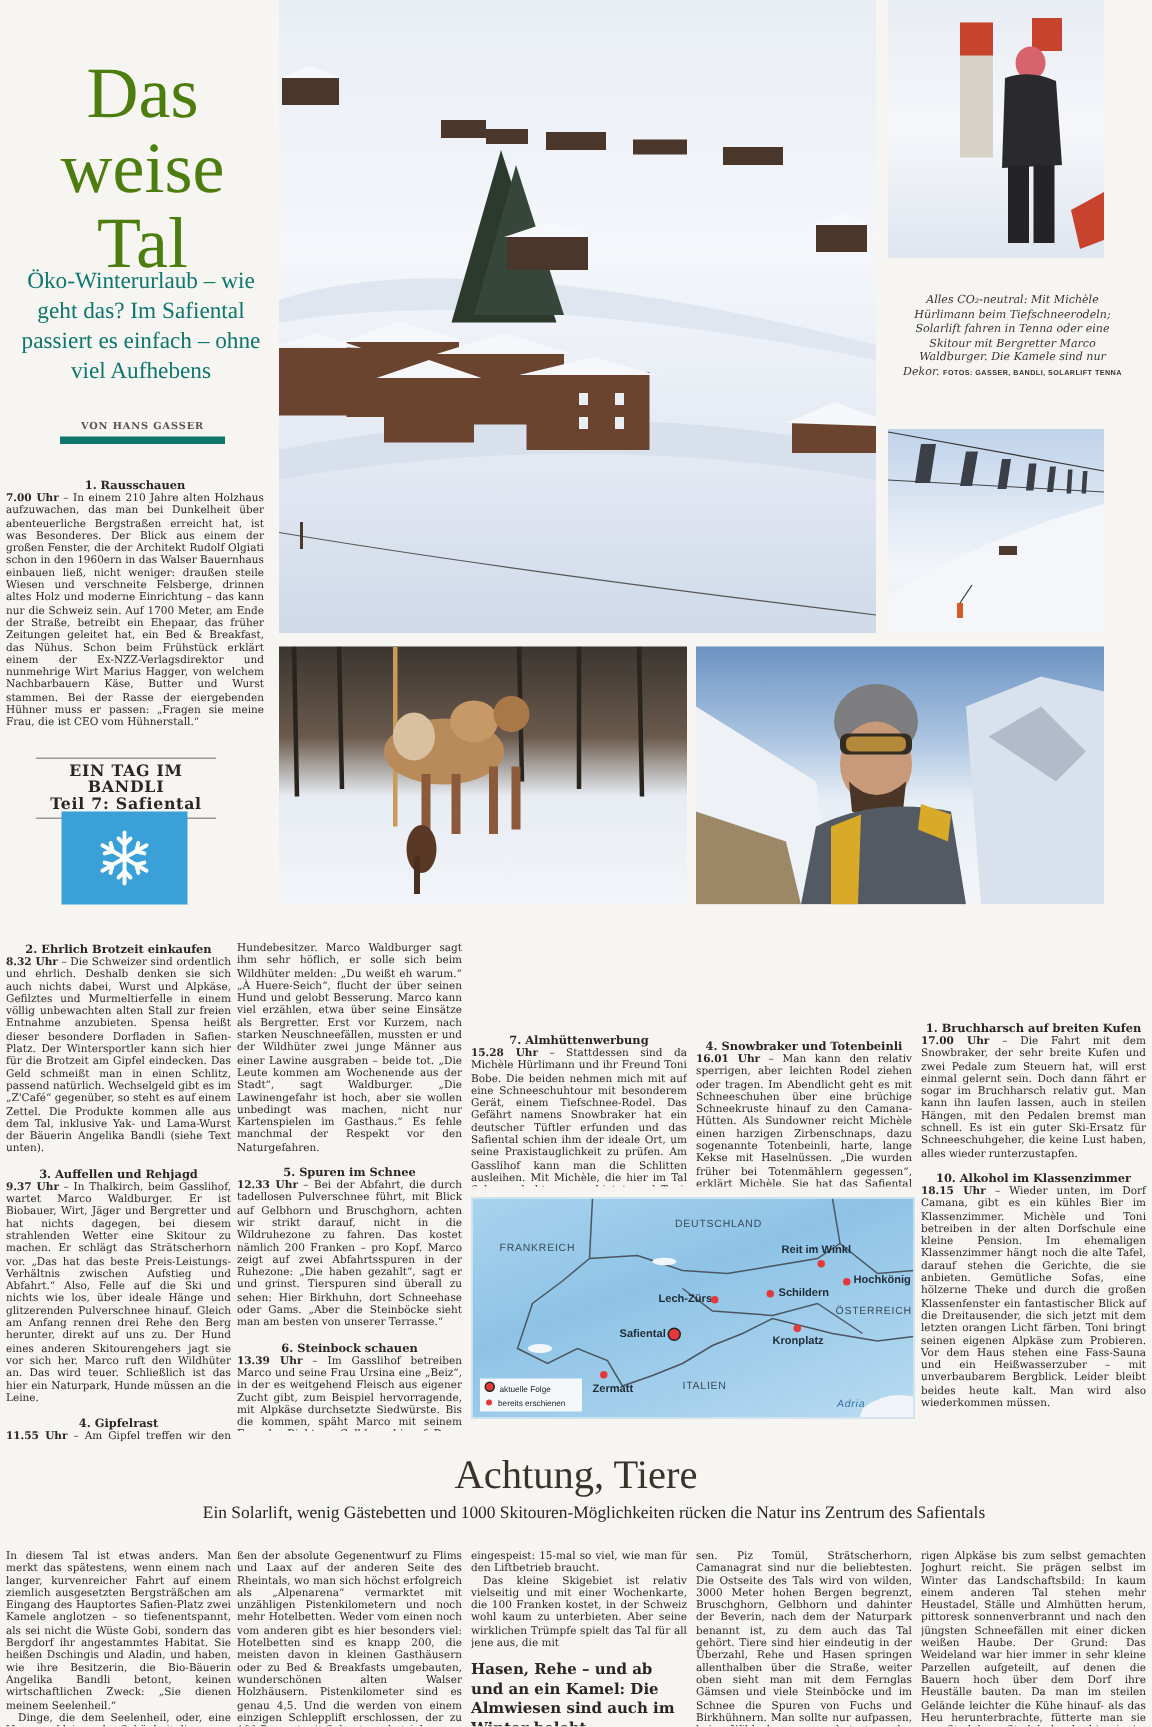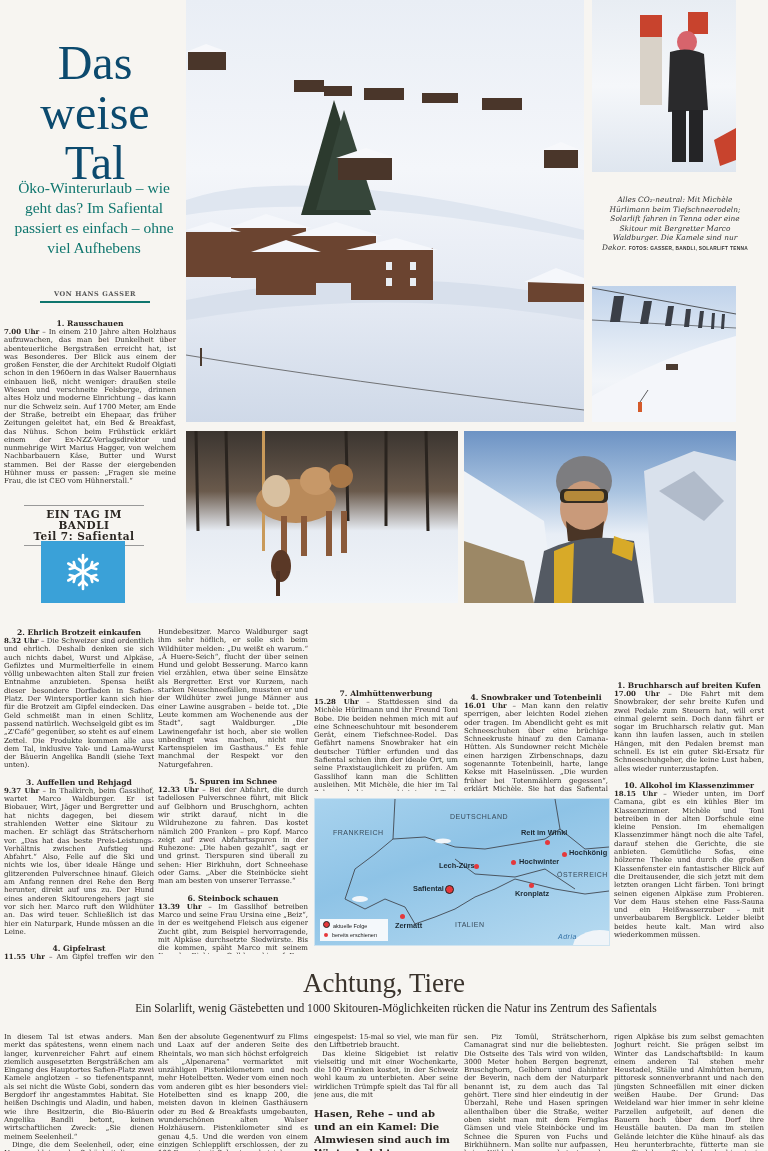--- a/index.html
+++ b/index.html
@@ -1,20 +1,20 @@
 <!DOCTYPE html>
 <html><head>
 <meta charset="utf-8">
 <style>
   html,body{margin:0;padding:0;}
   body{width:768px;height:1151px;overflow:hidden;background:#f7f5f1;position:relative;font-family:"DejaVu Serif",serif;color:#2b2622;}
   .abs{position:absolute;}
-  .title{left:20px;top:38px;width:150px;text-align:center;font-family:"Liberation Serif",serif;font-size:48px;line-height:50px;color:#0c4a6e;font-weight:normal;}
+  .title{left:20px;top:38px;width:150px;text-align:center;font-family:"Liberation Serif",serif;font-size:48px;line-height:50px;color:#4d7c0f;font-weight:normal;}
   .subtitle{left:6px;top:178px;width:176px;text-align:center;font-family:"Liberation Serif",serif;font-size:15.5px;line-height:20px;color:#0f766e;}
-  .byline{left:40px;top:290px;width:110px;text-align:center;font-size:6.5px;letter-spacing:0.6px;color:#555;font-weight:bold;border-bottom:2px solid #0f766e;padding-bottom:3px;}
+  .byline{left:40px;top:280px;width:110px;text-align:center;font-size:6.5px;letter-spacing:0.6px;color:#555;font-weight:bold;border-bottom:5px solid #0f766e;padding-bottom:3px;}
   .body-txt{font-size:7px;line-height:8.3px;text-align:justify;color:#2b2622;}
   .sec-h{font-size:7.6px;font-weight:bold;text-align:center;margin:0;line-height:9px;}
   .time{font-weight:bold;}
   .col p{margin:0;}
   .col .gap{height:8px;}
   .series{left:24px;top:505px;width:120px;text-align:center;border-top:1px solid #999;border-bottom:1px solid #999;padding:3px 0;font-weight:bold;font-size:10.5px;line-height:11px;letter-spacing:0.5px;color:#2b2622;}
   .snowbox{left:41px;top:541px;width:84px;height:62px;background:#3aa1d8;display:flex;align-items:center;justify-content:center;}
   .photo{position:absolute;overflow:hidden;}
   .caption{left:600px;top:195px;width:150px;text-align:center;font-style:italic;font-size:7.4px;line-height:9.6px;color:#333;}
   .credit{font-style:normal;font-size:4.8px;letter-spacing:0.3px;font-weight:bold;font-family:"Liberation Sans",sans-serif;}
@@ -261,21 +261,21 @@
   <span class="maplbl" style="left:18px;top:30px;">FRANKREICH</span>
   <span class="maplbl" style="left:135px;top:14px;">DEUTSCHLAND</span>
   <span class="maplbl" style="left:242px;top:72px;">ÖSTERREICH</span>
   <span class="maplbl" style="left:140px;top:122px;">ITALIEN</span>
   <span class="maplbl" style="left:243px;top:134px;color:#3572a6;font-style:italic;">Adria</span>
 
   <span class="city" style="left:206px;top:29px;">Reit im Winkl</span>
   <span class="dot" style="left:230px;top:41px;"></span>
   <span class="city" style="left:254px;top:49px;">Hochkönig</span>
   <span class="dot" style="left:247px;top:53px;"></span>
-  <span class="city" style="left:204px;top:58px;">Hochwinter</span>
+  <span class="city" style="left:204px;top:58px;">Schildern</span>
   <span class="dot" style="left:196px;top:61px;"></span>
   <span class="city" style="left:124px;top:62px;">Lech-Zürs</span>
   <span class="dot" style="left:159px;top:65px;"></span>
   <span class="city" style="left:98px;top:85px;">Safiental</span>
   <span class="dot" style="left:130px;top:86px;width:7px;height:7px;border:1.5px solid #222;"></span>
   <span class="city" style="left:200px;top:90px;">Kronplatz</span>
   <span class="dot" style="left:214px;top:84px;"></span>
   <span class="city" style="left:80px;top:122px;">Zermatt</span>
   <span class="dot" style="left:85px;top:115px;"></span>
 

